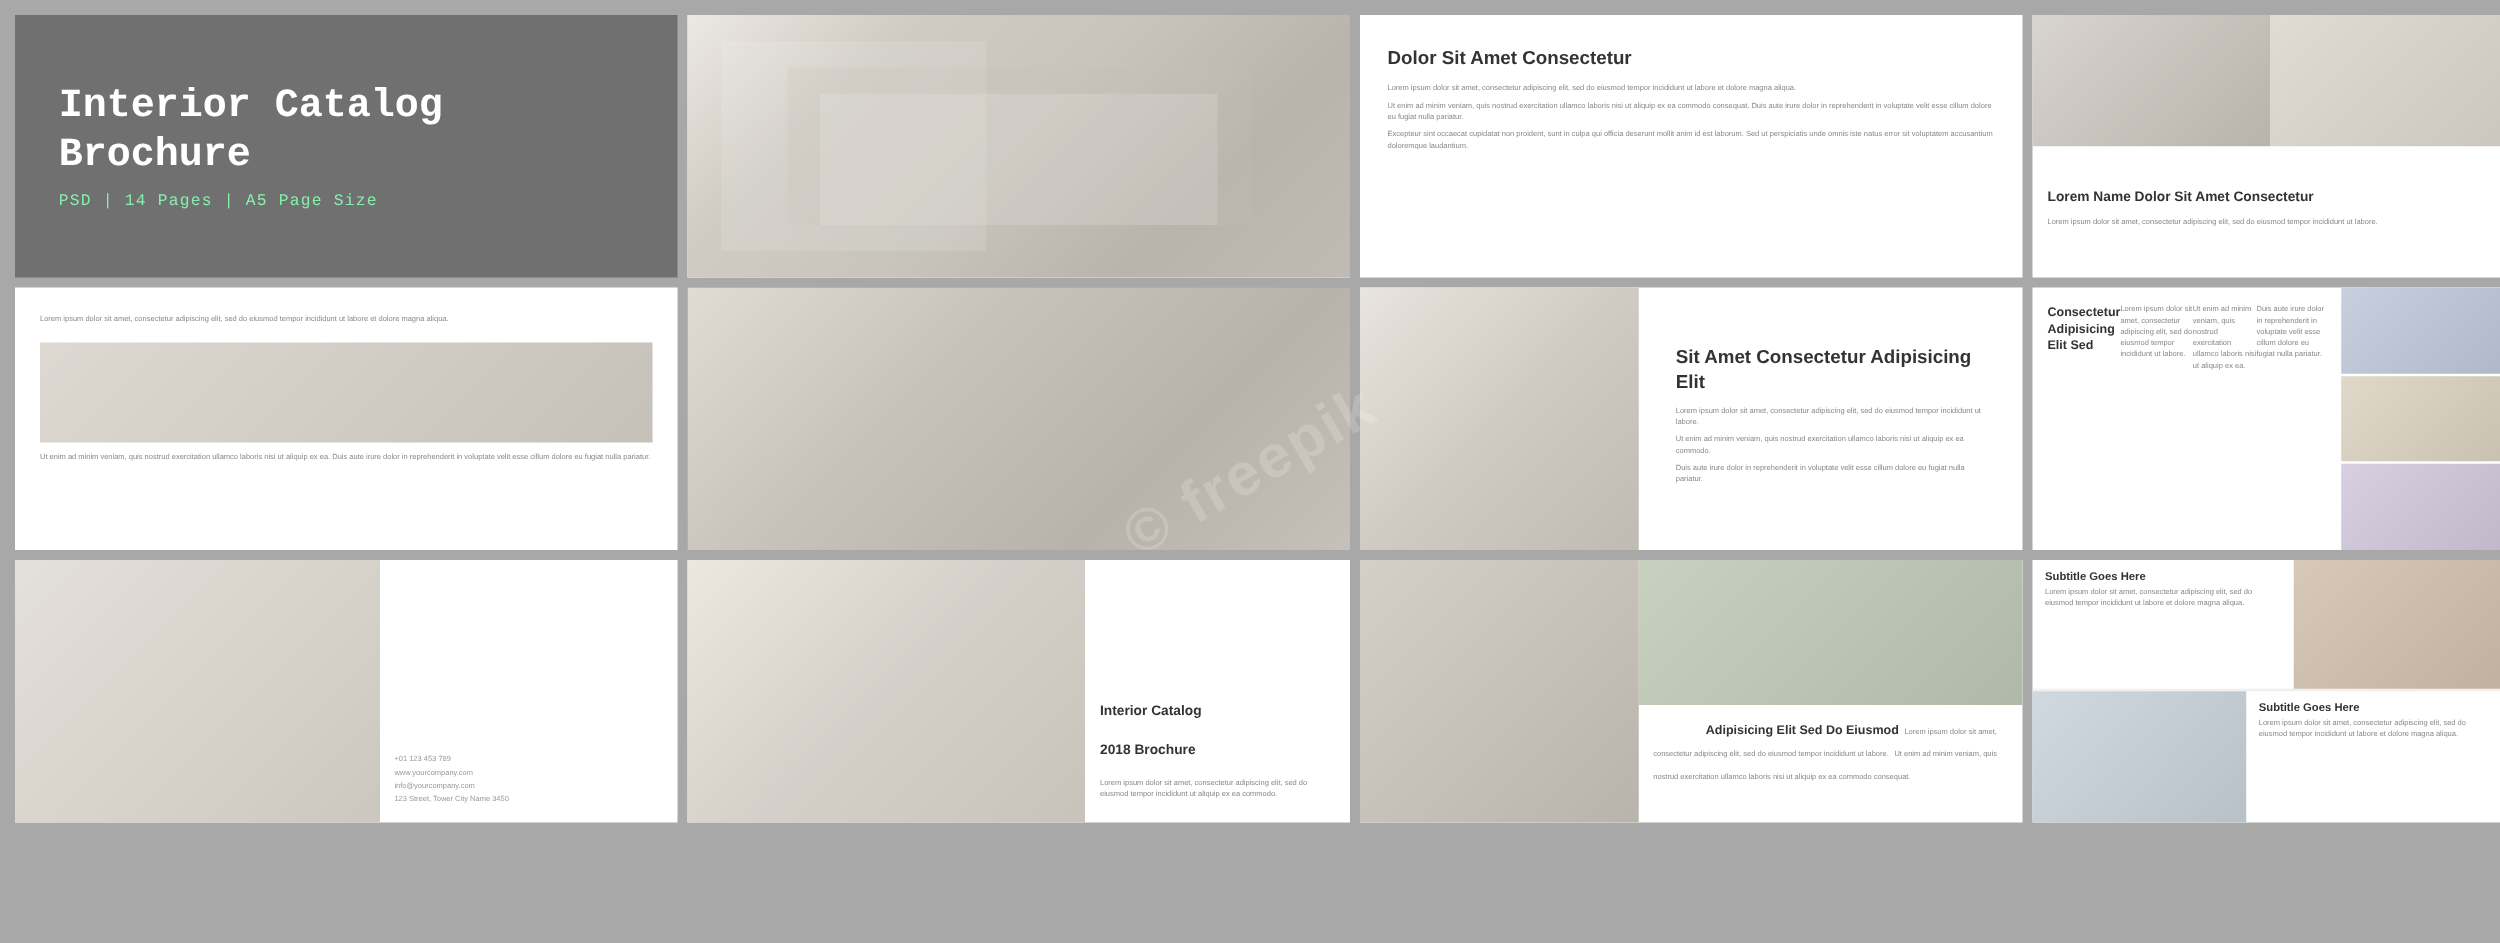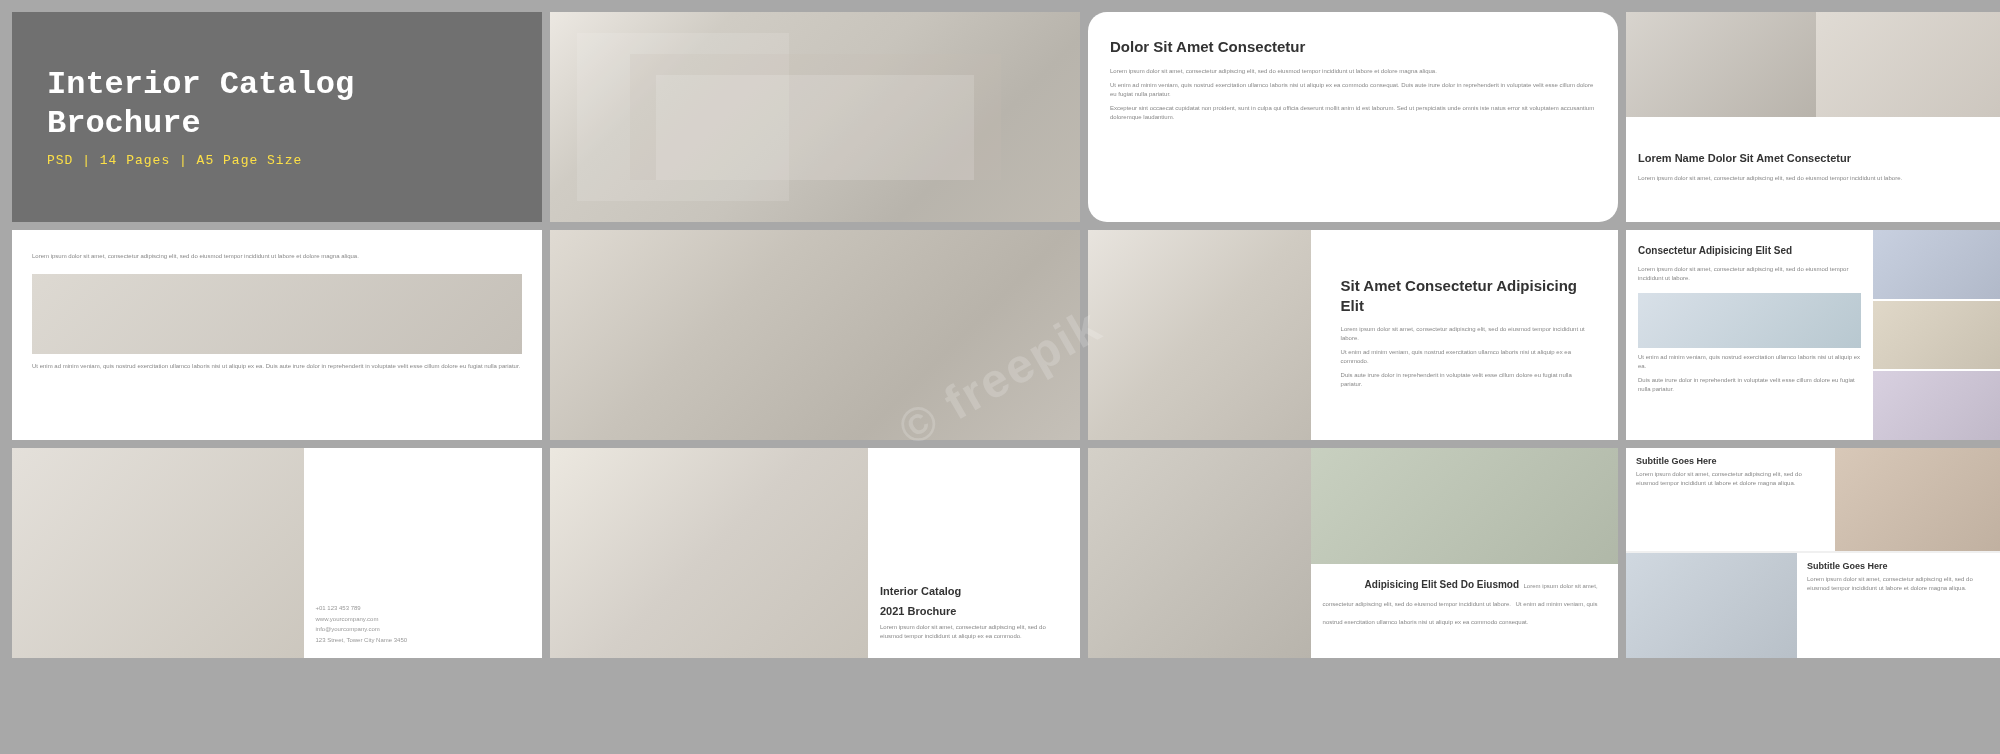--- a/index.html
+++ b/index.html
@@ -59,21 +59,20 @@
       grid-row: 1;
       display: flex;
       flex-direction: column;
     }
 
     .page-text-1 {
       grid-column: 3;
       grid-row: 1;
       flex-direction: column;
       padding: 25px 20px;
-      border-radius: 19px;
     }
 
     
     .img-block {
       background: #d0ccc8;
       flex: 1;
     }
 
     .img-interior-1 {
       background: linear-gradient(135deg, #e8e4df 0%, #c5bfb8 30%, #d4cfc8 60%, #bfbab2 100%);
@@ -90,21 +89,21 @@
     .title-main {
       font-size: 32px;
       font-weight: bold;
       color: #fff;
       line-height: 1.2;
       margin-bottom: 10px;
     }
 
     .title-sub {
       font-size: 13px;
-      color: #fde047;
+      color: #86efac;
       letter-spacing: 1px;
     }
 
     
     .section-title {
       font-size: 13px;
       font-weight: bold;
       color: #333;
       margin-bottom: 8px;
       line-height: 1.3;
@@ -201,21 +200,21 @@
     <div style="flex:1;padding:18px 30px;display:flex;flex-direction:column;justify-content:center;">
       <span class="section-title-lg">Sit Amet Consectetur Adipisicing Elit</span>
       <span class="body-text">Lorem ipsum dolor sit amet, consectetur adipiscing elit, sed do eiusmod tempor incididunt ut labore.</span>
       <span class="body-text">Ut enim ad minim veniam, quis nostrud exercitation ullamco laboris nisi ut aliquip ex ea commodo.</span>
       <span class="body-text">Duis aute irure dolor in reprehenderit in voluptate velit esse cillum dolore eu fugiat nulla pariatur.</span>
     </div>
   </div>
 
   <div class="page" style="flex-direction:column;">
     <div style="display:flex;height:100%;">
-      <div style="flex:1;padding:14px 12px;display:flex;flex-direction:column;">
+      <div style="flex:1;padding:14px 12px;display:flex;">
         <span class="section-title" style="font-size:10px;">Consectetur Adipisicing Elit Sed</span>
         <span class="body-text">Lorem ipsum dolor sit amet, consectetur adipiscing elit, sed do eiusmod tempor incididunt ut labore.</span>
         <div style="height:55px;background:linear-gradient(135deg,#d8e0e8 0%,#b8c8d0 100%);margin:5px 0;"></div>
         <span class="body-text">Ut enim ad minim veniam, quis nostrud exercitation ullamco laboris nisi ut aliquip ex ea.</span>
         <span class="body-text">Duis aute irure dolor in reprehenderit in voluptate velit esse cillum dolore eu fugiat nulla pariatur.</span>
       </div>
       <div style="width:35%;display:grid;grid-template-rows:1fr 1fr 1fr;gap:2px;">
         <div style="background:linear-gradient(135deg,#c8d0e0 0%,#b0b8c8 100%);"></div>
         <div style="background:linear-gradient(135deg,#e0d8c8 0%,#c8c0b0 100%);"></div>
         <div style="background:linear-gradient(135deg,#d8d0e0 0%,#c0b8c8 100%);"></div>
@@ -228,23 +227,23 @@
     <div style="flex:1;padding:12px 12px;display:flex;flex-direction:column;justify-content:flex-end;">
       <span class="contact-text">+01 123 453 789</span>
       <span class="contact-text">www.yourcompany.com</span>
       <span class="contact-text">info@yourcompany.com</span>
       <span class="contact-text">123 Street, Tower City Name 3450</span>
     </div>
   </div>
 
   <div class="page">
     <div style="width:60%;background:linear-gradient(135deg,#ece8e0 0%,#d4cfc8 50%,#c8c3ba 100%);"></div>
-    <div style="flex:1;padding:12px 12px;display:flex;flex-direction:column;justify-content:flex-end;">
+    <div style="flex:1;padding:12px 12px;display:flex;flex-direction:column;justify-content:flex-end;gap:11px;">
       <span class="catalog-title">Interior  Catalog</span>
-      <span class="catalog-title">2021 Brochure</span>
+      <span class="catalog-title">2018 Brochure</span>
       <span class="body-text">Lorem ipsum dolor sit amet, consectetur adipiscing elit, sed do eiusmod tempor incididunt ut aliquip ex ea commodo.</span>
     </div>
   </div>
 
   <div class="page">
     <div style="width:42%;background:linear-gradient(135deg,#d4d0c8 0%,#b8b4ac 100%);"></div>
     <div style="flex:1;display:flex;flex-direction:column;">
       <div style="flex:1;background:linear-gradient(135deg,#c8d0c0 0%,#b0b8a8 100%);"></div>
       <div style="padding:10px 12px;height:45%;">
         <span class="section-title" style="font-size:10px;margin-bottom:6px;margin-left:42px;">Adipisicing Elit Sed Do Eiusmod</span>

